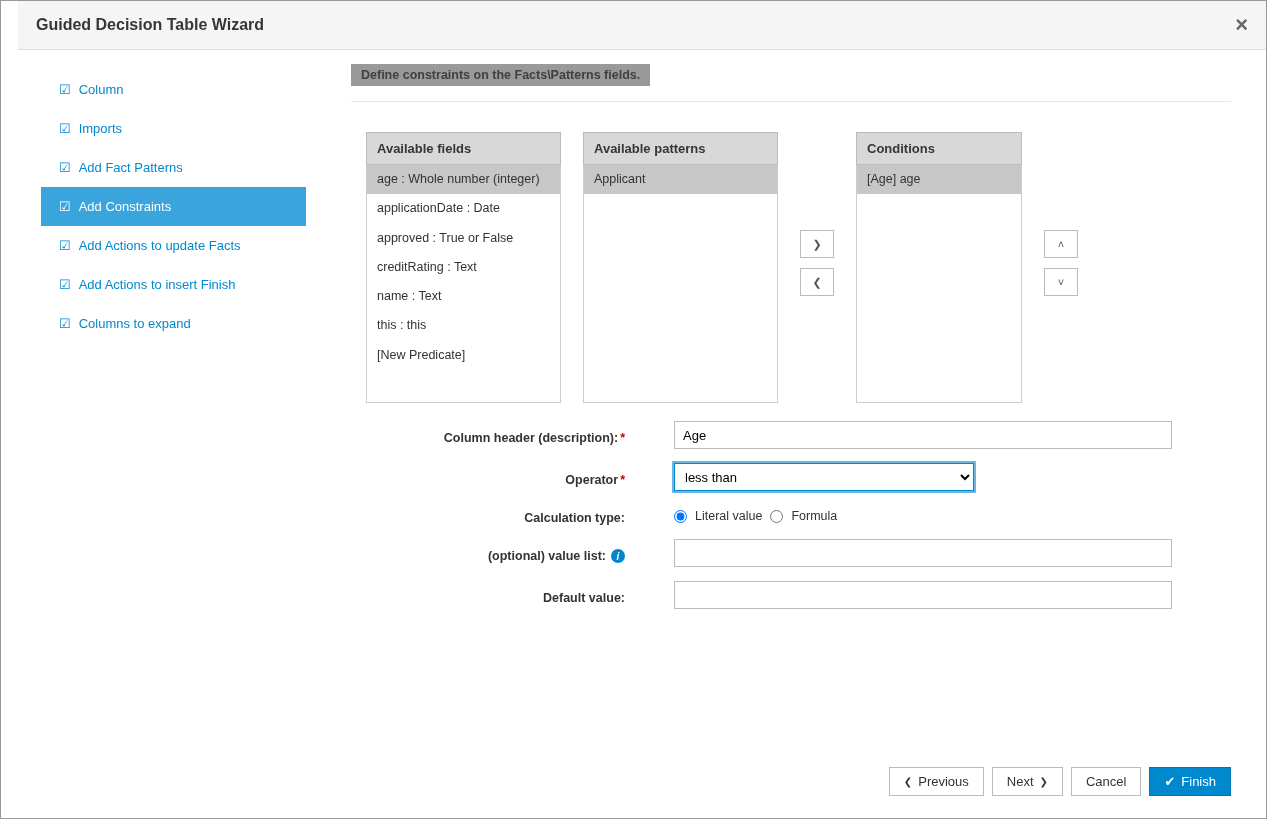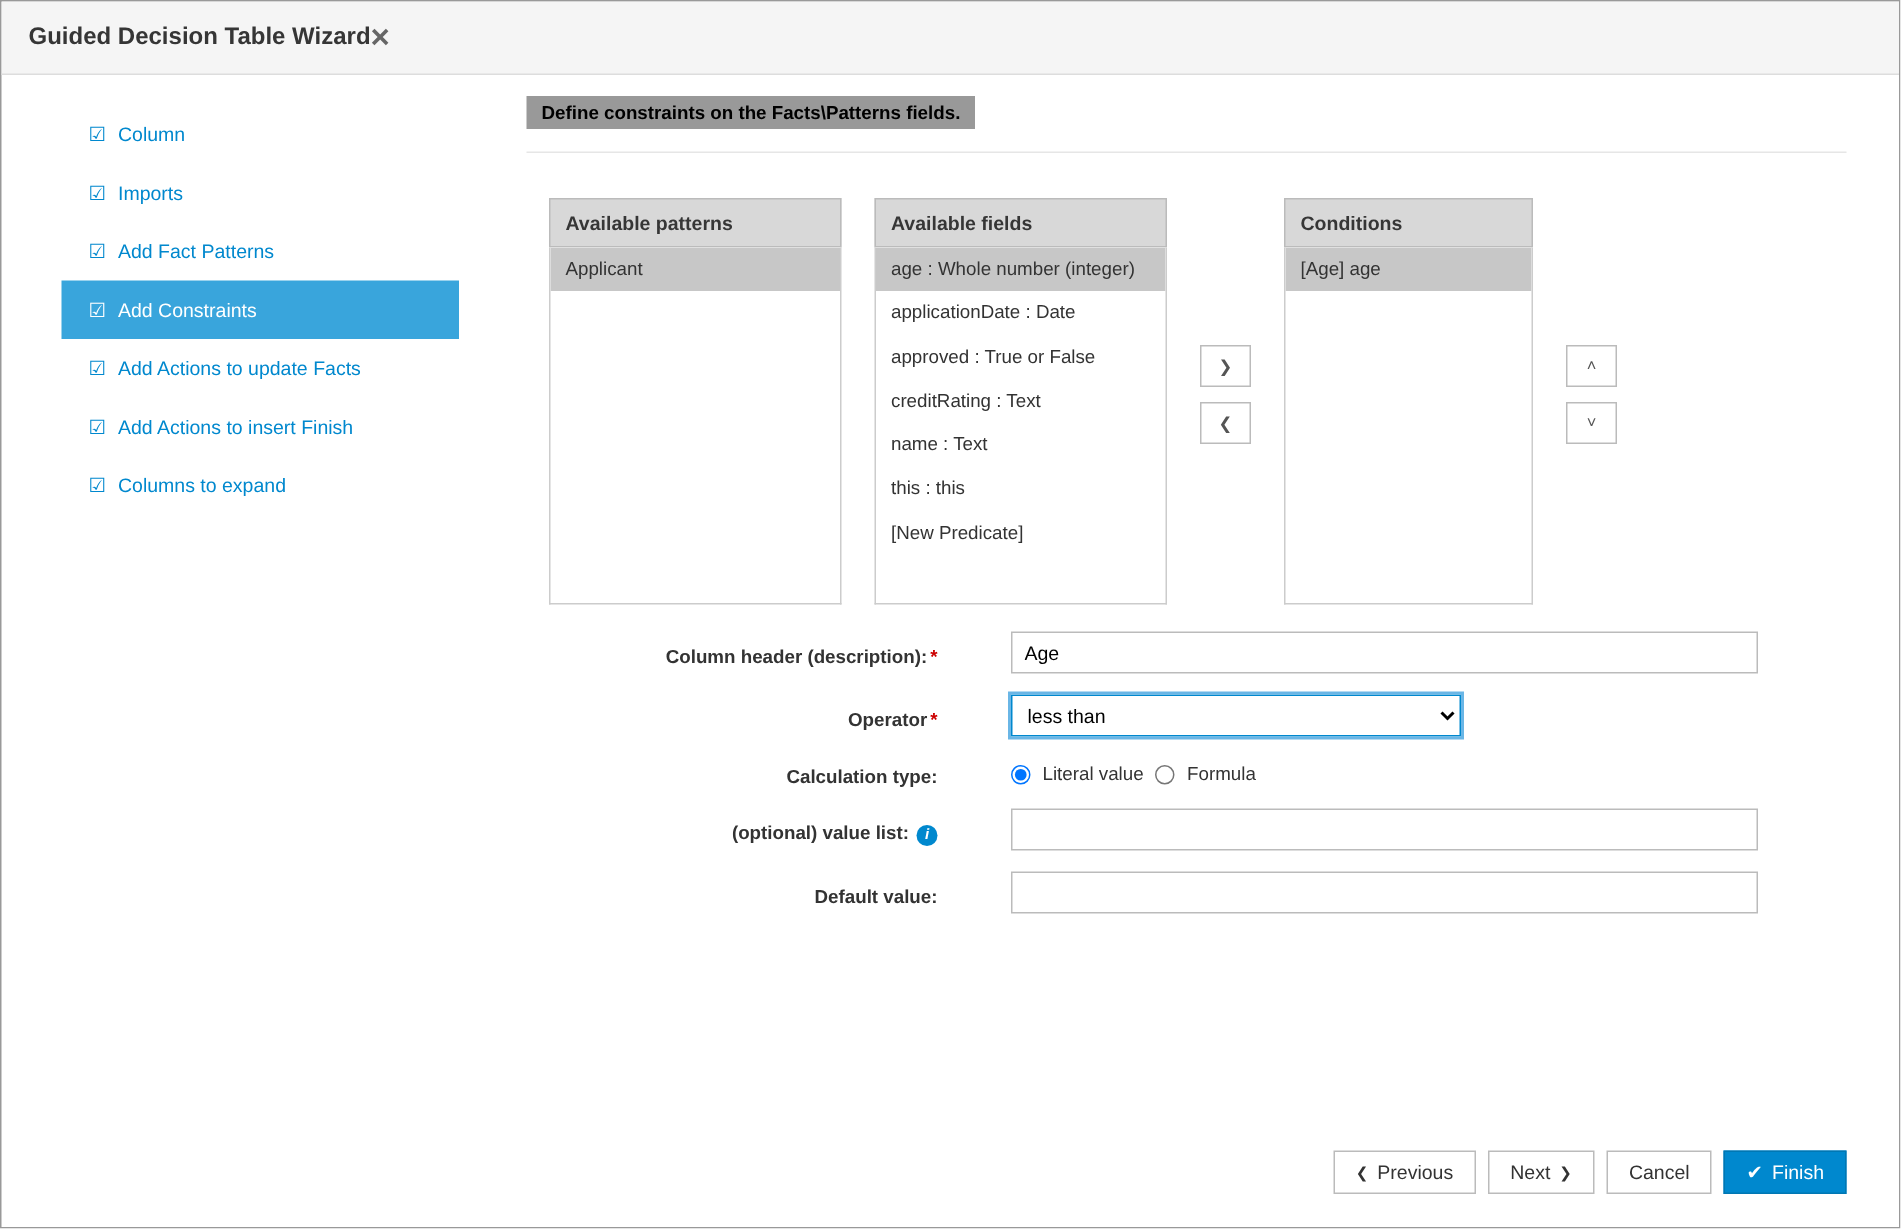--- a/index.html
+++ b/index.html
@@ -11,22 +11,23 @@
       border: 1px solid #999;
       background: #fff;
       position: relative;
       overflow: hidden;
     }
     .modal-header {
       background: #f5f5f5;
       border-bottom: 1px solid #ddd;
       padding: 13px 18px;
       display: flex;
-      justify-content: flex-start;
-      align-items: center;
+      justify-content: space-between;
+      align-items: center;
+      margin-left: 17px;
     }
     .modal-title { font-size: 16px; font-weight: 600; color: #363636; }
     .modal-close { font-size: 22px; font-weight: bold; color: #666; cursor: pointer; line-height: 1; }
 
     .modal-body {
       display: flex;
       padding: 0;
       height: calc(100% - 46px - 60px);
     }
 
@@ -53,21 +54,21 @@
       display: inline-flex;
     }
 
     .main {
       flex: 1;
       padding: 14px 35px 20px 45px;
     }
     .heading-bar {
       display: inline-block;
       background: #999;
-      color: #000000;
+      color: #404040;
       font-weight: 600;
       padding: 4px 10px;
       font-size: 12.5px;
     }
     .divider { border: 0; border-top: 1px solid #e6e6e6; margin: 15px 0 30px 0; }
 
     .list-row {
       display: flex;
       align-items: flex-start;
       gap: 22px;
@@ -229,38 +230,38 @@
         <span class="check-icon">☑</span>
         <span>Columns to expand</span>
       </div>
     </div>
 
     <div class="main">
       <div class="heading-bar">Define constraints on the Facts\Patterns fields.</div>
       <hr class="divider">
 
       <div class="list-row">
-
-        <div class="panel">
-          <div class="panel-header">Available patterns</div>
-          <div class="panel-body">
-            <div class="list-item selected">Applicant</div>
-          </div>
-        </div>
 
         <div class="panel panel-wide">
           <div class="panel-header">Available fields</div>
           <div class="panel-body">
             <div class="list-item selected">age : Whole number (integer)</div>
             <div class="list-item">applicationDate : Date</div>
             <div class="list-item">approved : True or False</div>
             <div class="list-item">creditRating : Text</div>
             <div class="list-item">name : Text</div>
             <div class="list-item">this : this</div>
             <div class="list-item">[New Predicate]</div>
+          </div>
+        </div>
+
+        <div class="panel">
+          <div class="panel-header">Available patterns</div>
+          <div class="panel-body">
+            <div class="list-item selected">Applicant</div>
           </div>
         </div>
 
         <div class="btn-stack">
           <button class="btn-tiny">
               <span>❯</span>
             </button>
           <button class="btn-tiny">
               <span>❮</span>
             </button>

